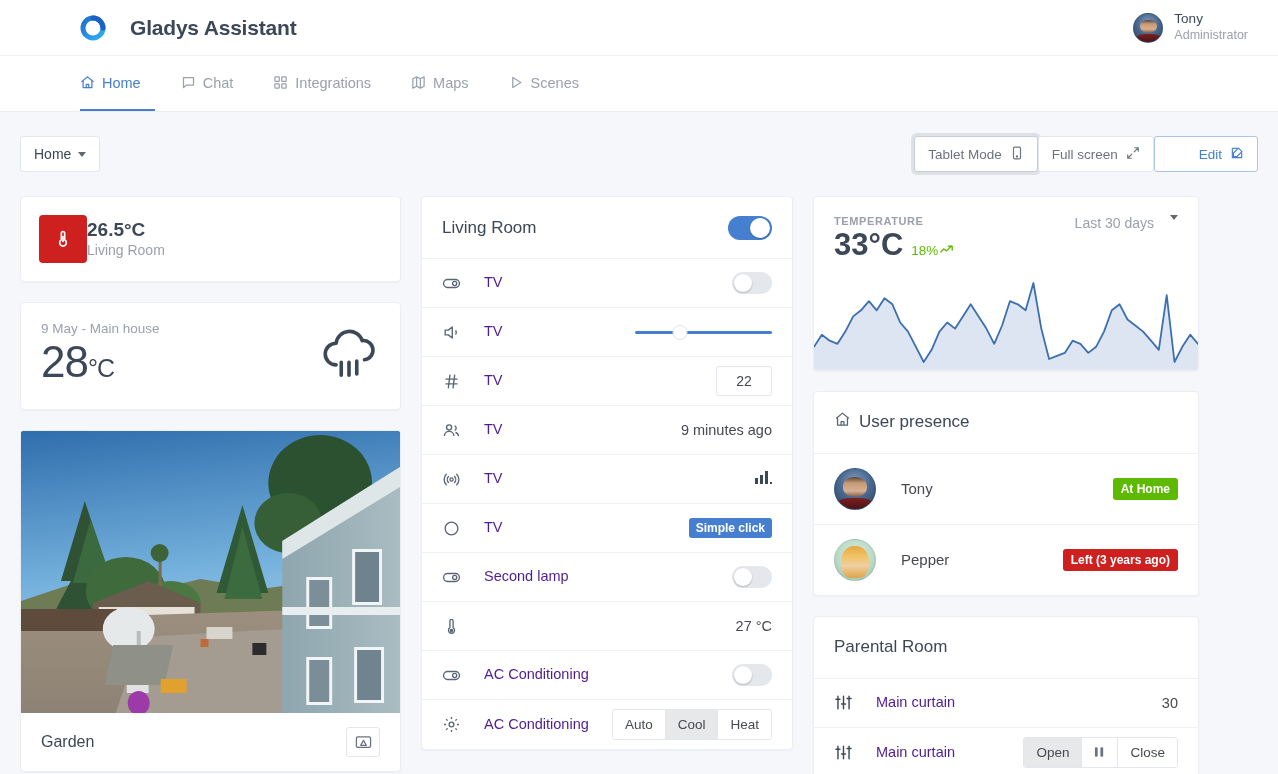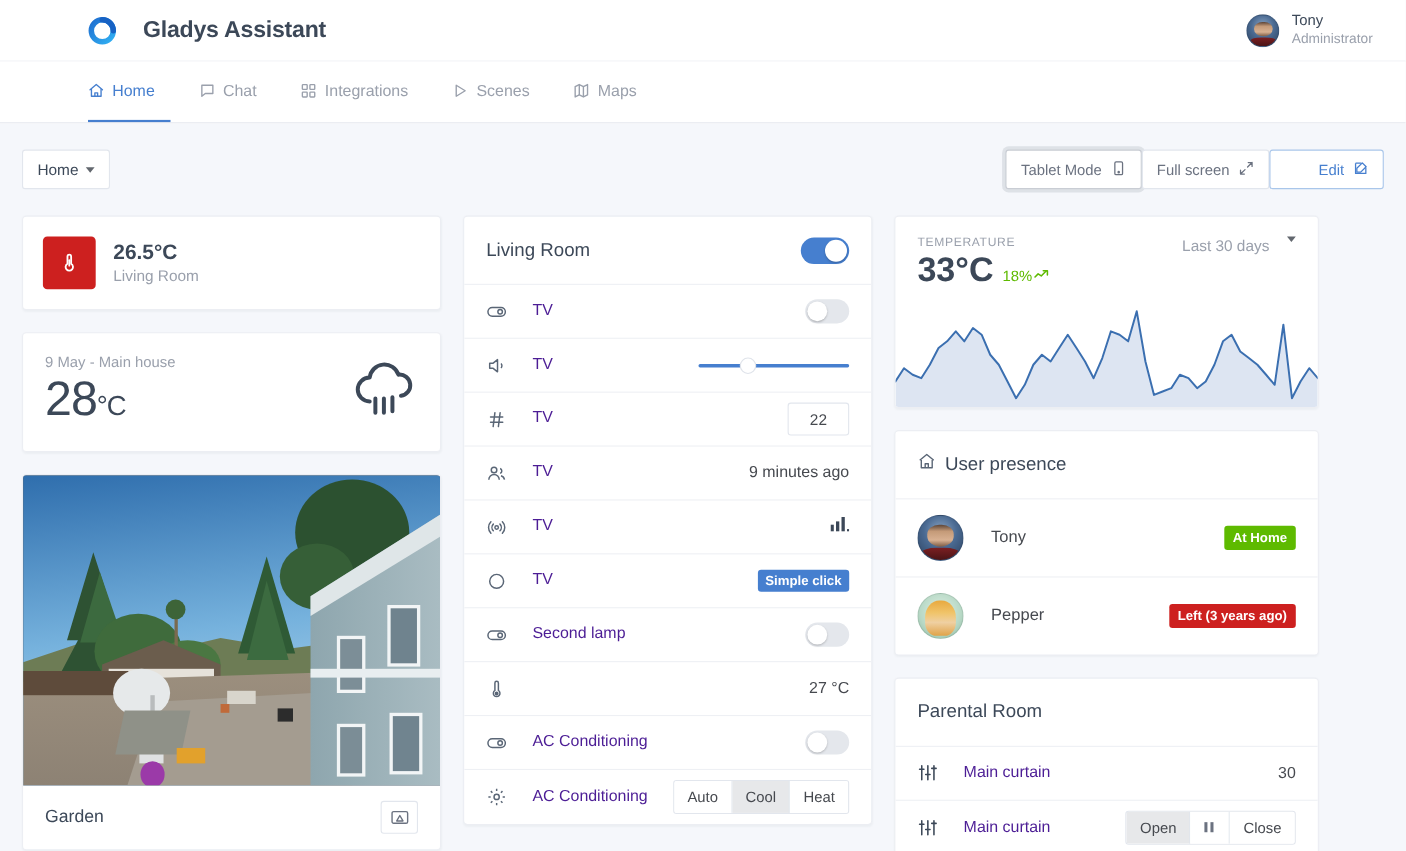--- a/index.html
+++ b/index.html
@@ -98,21 +98,21 @@
   .col-mid { width: 372px; }
   .col-right { width: 386px; }
 
   .card {
     background:#fff; border:1px solid #eceef3; border-radius:4px;
     box-shadow: 0 1px 2px rgba(35,45,60,.04);
     overflow:hidden;
   }
 
   
-  .temp-tile { display:flex; align-items:center; gap:16px; padding:18px 18px; }
+  .temp-tile { display:flex; align-items:center; gap:0; padding:18px 18px; }
   .temp-chip {
     width:48px;height:48px;border-radius:4px;background:#cd201f;
     display:flex;align-items:center;justify-content:center;flex:none;
   }
   .temp-val { font-size:19px; font-weight:700; color:#3c4858; line-height:1.25; }
   .temp-room { font-size:14px; color:#9aa0ac; line-height:1.35; }
 
   
   .weather { padding:18px 20px 22px; display:flex; align-items:center; }
   .weather-left { flex:1; }
@@ -180,21 +180,21 @@
   .seg div {
     padding:7px 12px; font-size:13.5px; color:#46494f; cursor:pointer;
     border-right:1px solid #e2e6ed; background:#fff; display:flex; align-items:center;
   }
   .seg div:last-child { border-right:none; }
   .seg div.sel { background:#e7e8ea; }
 
   
   .chart-card { position:relative; overflow:hidden; }
   .chart-head { padding:18px 20px 0 20px; display:flex; align-items:flex-start; }
-  .chart-kicker { font-size:11px; letter-spacing:.6px; color:#9aa0ac; font-weight:400; text-transform:uppercase; }
+  .chart-kicker { font-size:11px; letter-spacing:.6px; color:#9aa0ac; font-weight:700; text-transform:uppercase; }
   .chart-big { font-size:31px; font-weight:700; color:#3c4858; line-height:1.15; display:flex; align-items:baseline; gap:8px; }
   .chart-delta { font-size:13.5px; color:#5eba00; font-weight:400; display:flex; align-items:center; gap:2px; }
   .chart-range { font-size:14px; color:#9aa0ac; display:flex; align-items:flex-start; gap:16px; cursor:pointer; }
   .chart-plot { height:95px; margin-top:12px; }
 
   
   .pres-row { display:flex; align-items:center; padding:14px 20px; border-bottom:1px solid #eef0f4; }
   .pres-row:last-child { border-bottom:none; }
   .pres-av { width:42px;height:42px;border-radius:50%; flex:none; }
   .pres-name { flex:1; font-size:15px; color:#46494f; padding-left:25px; }
@@ -254,33 +254,33 @@
           <rect x="14" y="3" width="7" height="7" rx="1"></rect>
           <rect x="3" y="14" width="7" height="7" rx="1"></rect>
           <rect x="14" y="14" width="7" height="7" rx="1"></rect>
         </svg>
     </span>
     <span>Integrations</span>
   </div>
   <div class="nav-item">
     <span class="nav-icon">
       <svg width="15" height="15" viewBox="0 0 24 24" fill="none" stroke="#9aa0ac" stroke-width="2" stroke-linejoin="round">
-          <path d="M6 4l13 8-13 8z"></path>
-        </svg>
-    </span>
-    <span>Scenes</span>
-  </div>
-  <div class="nav-item">
-    <span class="nav-icon">
-      <svg width="15" height="15" viewBox="0 0 24 24" fill="none" stroke="#9aa0ac" stroke-width="2" stroke-linejoin="round">
           <path d="M3 6l6-3 6 3 6-3v15l-6 3-6-3-6 3z"></path>
           <path d="M9 3v15M15 6v15"></path>
         </svg>
     </span>
     <span>Maps</span>
+  </div>
+  <div class="nav-item">
+    <span class="nav-icon">
+      <svg width="15" height="15" viewBox="0 0 24 24" fill="none" stroke="#9aa0ac" stroke-width="2" stroke-linejoin="round">
+          <path d="M6 4l13 8-13 8z"></path>
+        </svg>
+    </span>
+    <span>Scenes</span>
   </div>
 </div>
 
 <div class="page">
 
   <div class="toolrow">
     <div class="home-select">
       <span>Home</span>
       <span class="caret"></span>
     </div>

